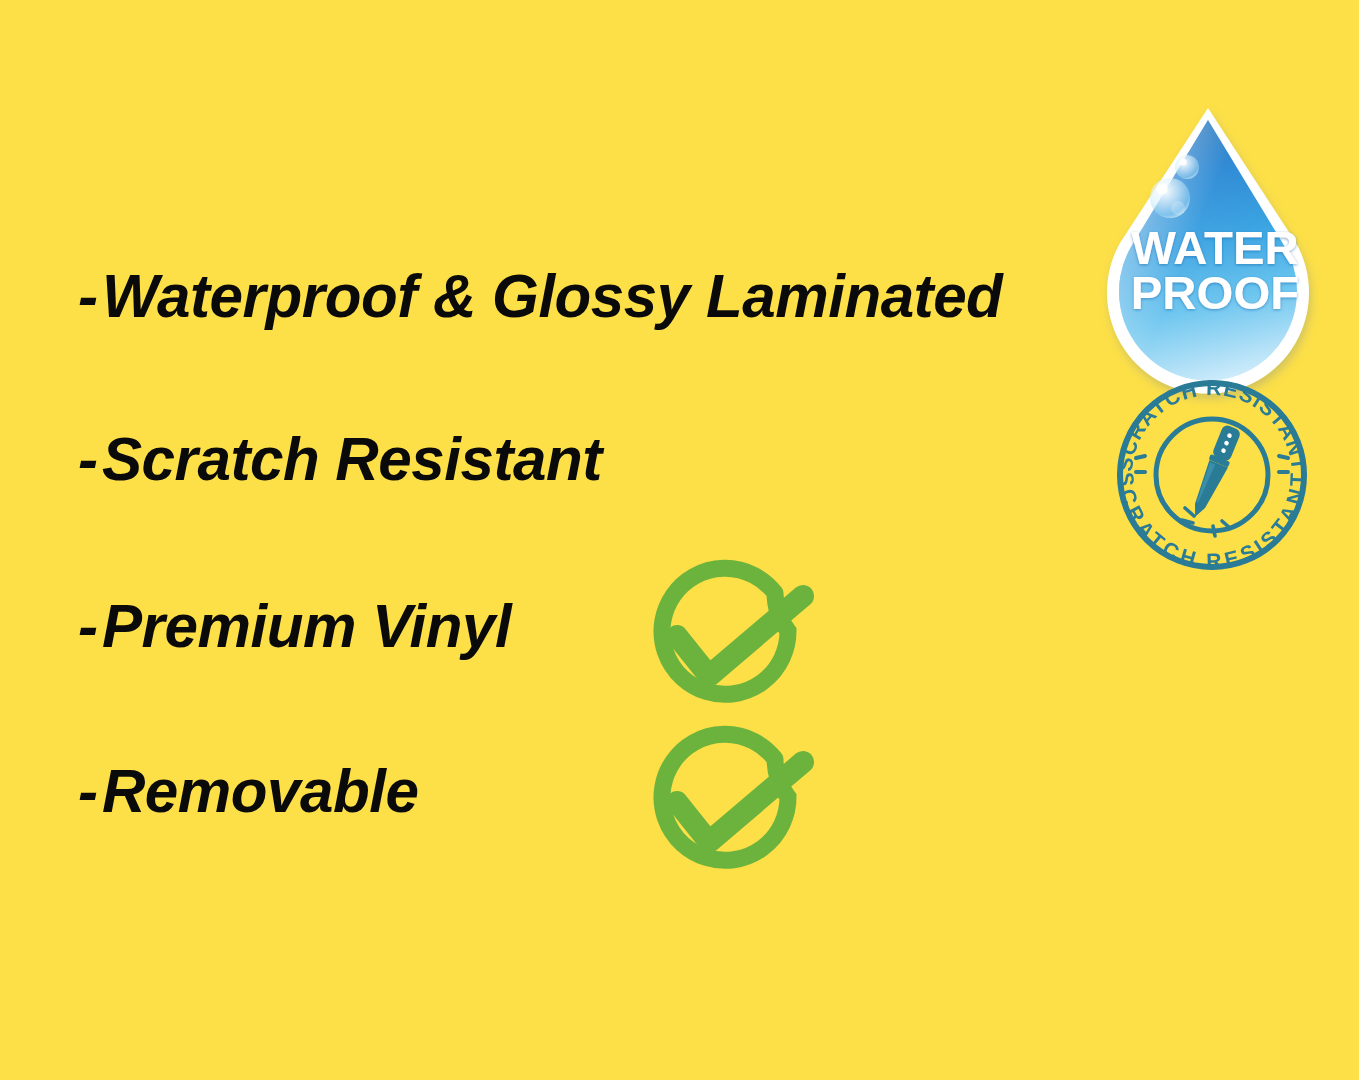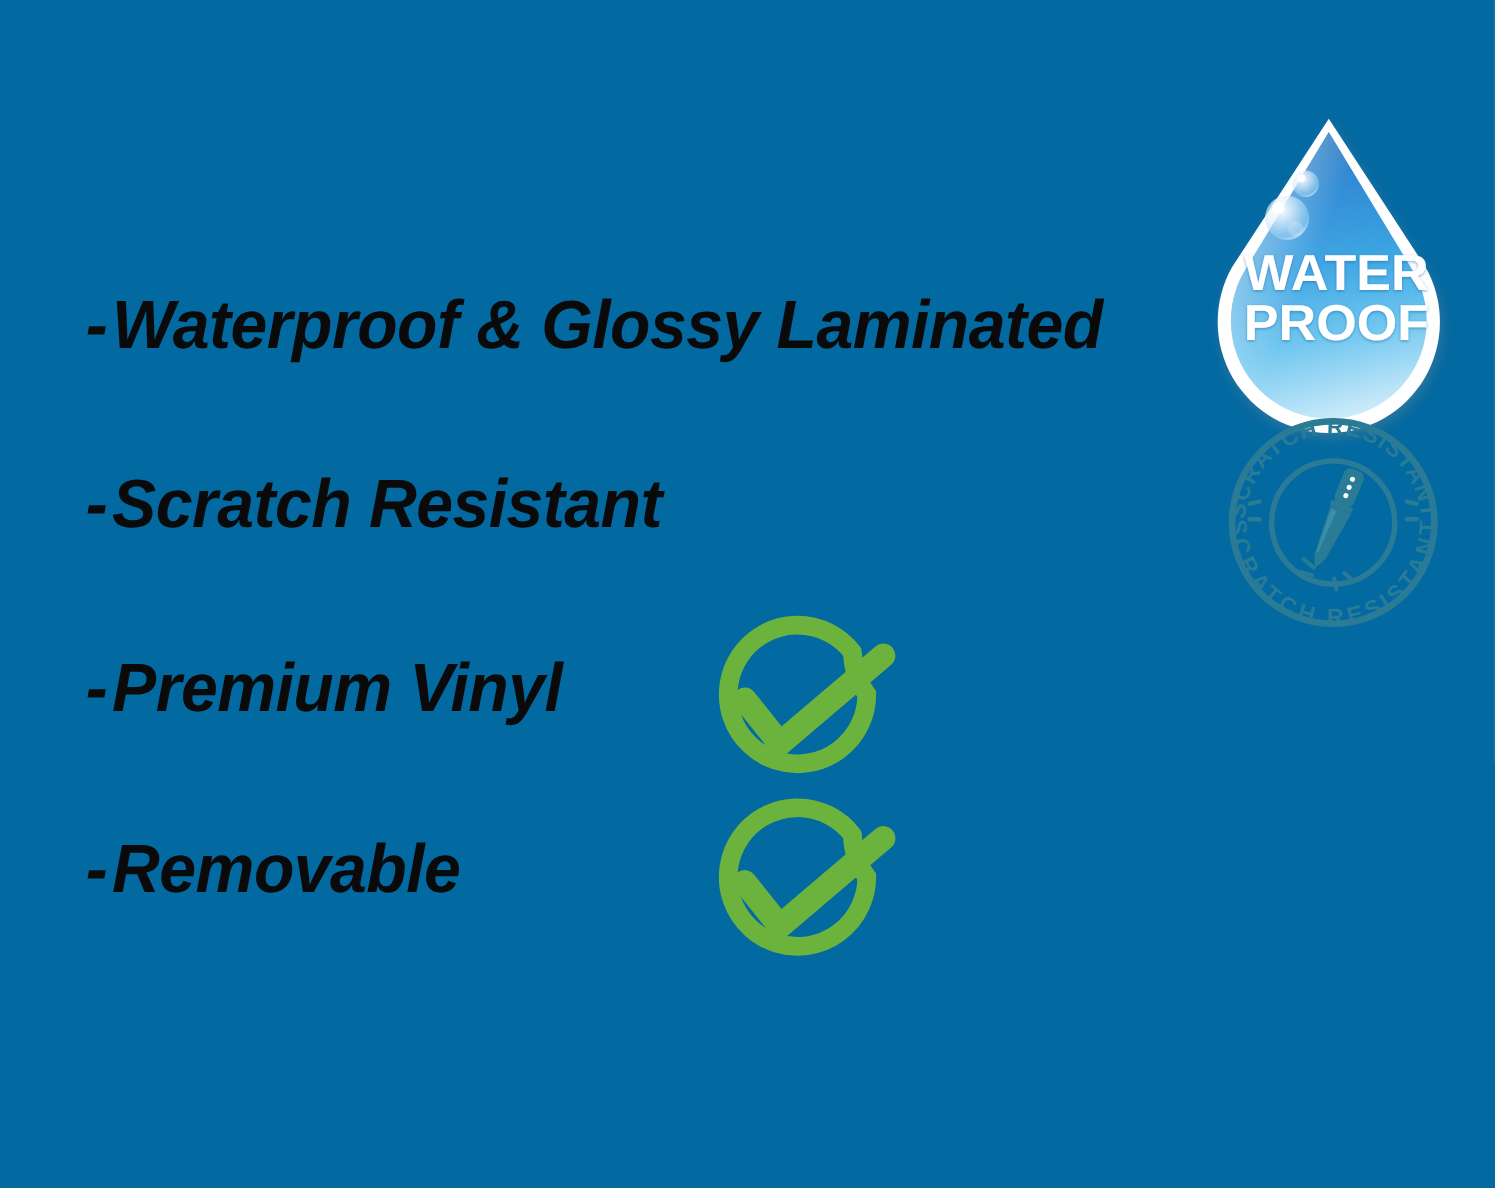--- a/index.html
+++ b/index.html
@@ -4,21 +4,21 @@
 <style>
   html, body {
     margin: 0;
     padding: 0;
     background: #ffffff;
   }
   #page {
     position: relative;
     width: 1359px;
     height: 1080px;
-    background: #0369a1;
+    background: #fde047;
     overflow: hidden;
     font-family: "Liberation Sans", "DejaVu Sans", sans-serif;
   }
 
   
   .feature-line {
     position: absolute;
     left: 78px;
     white-space: nowrap;
     font-family: "Liberation Sans", "DejaVu Sans", sans-serif;

